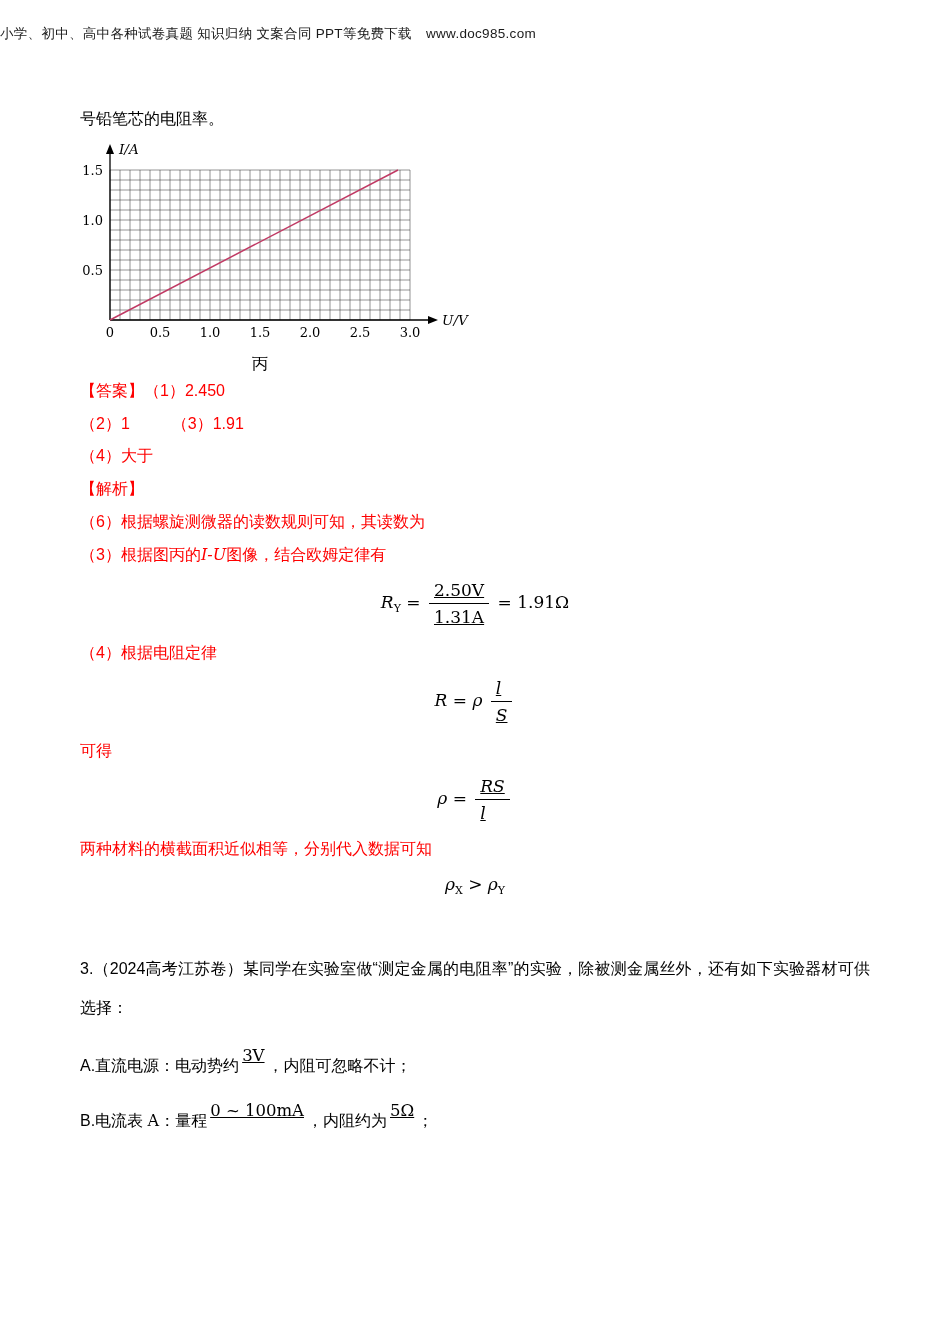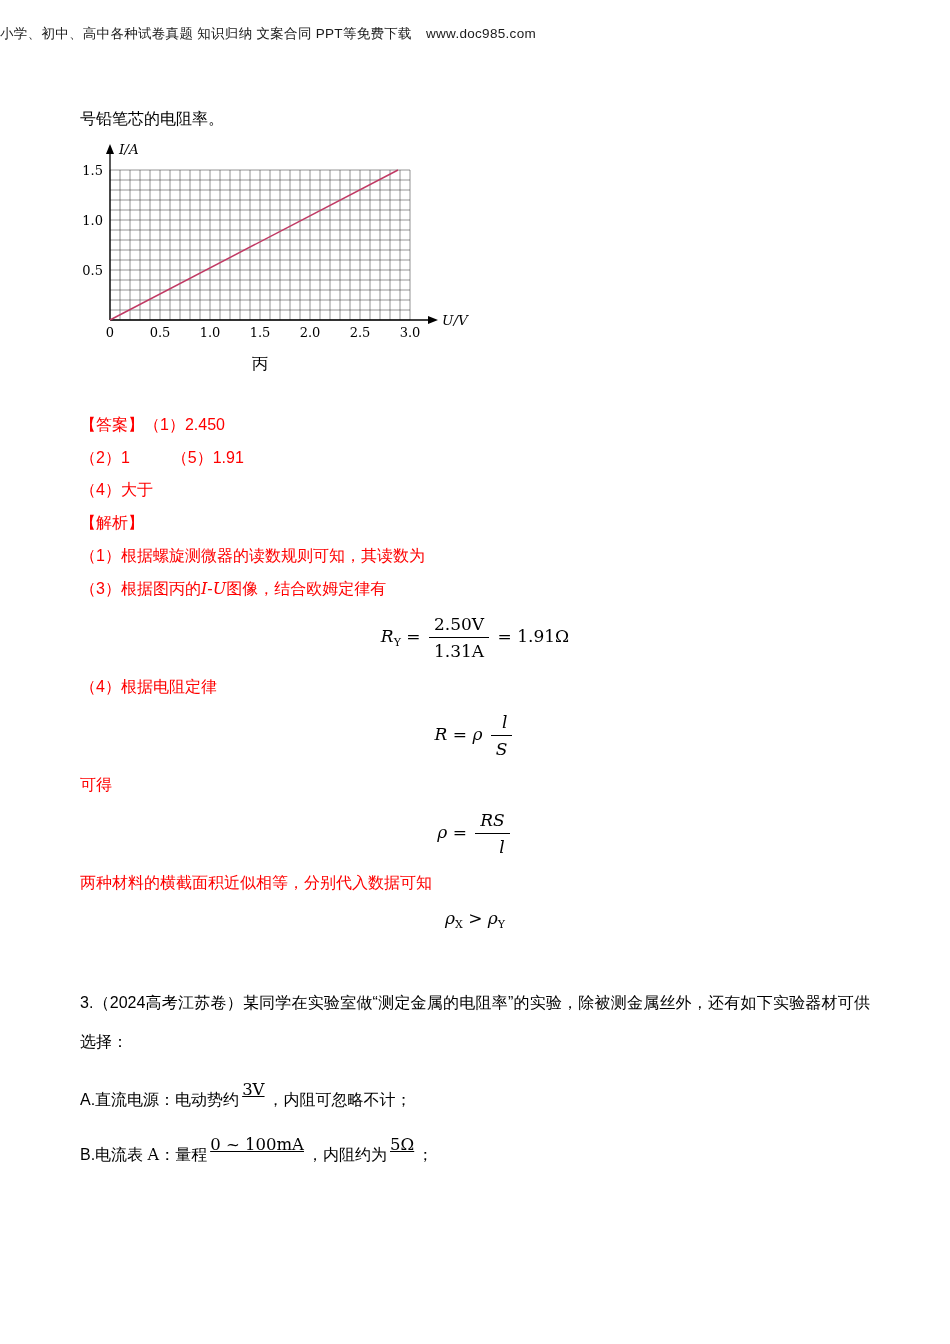--- a/index.html
+++ b/index.html
@@ -27,35 +27,35 @@
   .graph-caption {
     width:360px; text-align:center;
     font-size:16px; margin-top:2px; color:#000;
   }
   svg .grid { stroke:#3d3d3d; stroke-width:0.55; }
   svg .axis { stroke:#000; stroke-width:1.3; }
   svg .arrow { fill:#000; stroke:none; }
   svg .ticklabel { font-family:"DejaVu Serif","Liberation Serif",serif; font-size:13px; fill:#000; }
   svg .axislabel { font-family:"DejaVu Serif","Liberation Serif",serif; font-style:italic; font-size:13.5px; fill:#000; }
   
-  .answer-block { margin-top:34px; }
+  .answer-block { }
   .gap { margin-left:42px; }
   .serif { font-family:"DejaVu Serif","Liberation Serif",serif; }
   .ital { font-style:italic; }
   
   .formula {
     font-family:"DejaVu Serif","Liberation Serif",serif;
     font-size:17px; color:#000;
     text-align:center;
     margin:7px 0 9px;
     line-height:1.3;
   }
   .formula .mvar { font-style:italic; }
   .formula sub { font-size:11px; font-style:normal; }
-  .frac { display:inline-block; vertical-align:middle; text-align:right; margin:0 3px; }
+  .frac { display:inline-block; vertical-align:middle; text-align:left; margin:0 3px;text-decoration:underline; }
   .frac .num { display:block; padding:0 5px 2px; border-bottom:1.2px solid #000; }
   .frac .den { display:block; padding:2px 5px 0; }
   
   .q3 { margin-top:52px; line-height:2.4; }
   .equip-item { margin-top:22px; line-height:2.0; }
   .mraise {
     font-family:"DejaVu Serif","Liberation Serif",serif;
     position:relative; top:-0.58em;
     display:inline-block; padding:0 3px;
     font-size:16.5px;
@@ -139,25 +139,25 @@
         <text class="ticklabel" text-anchor="end" x="23" y="32.5">1.5</text>
         <text class="axislabel" text-anchor="start" x="39" y="12">I/A</text>
         <text class="axislabel" text-anchor="start" x="362" y="183">U/V</text>
         <polyline fill="none" stroke="#c03a64" stroke-width="1.5" points="30,178 318,28"></polyline>
       </svg>
     <figcaption class="graph-caption">丙</figcaption>
   </figure>
 
   <div class="answer-block">
     <p class="para red"><span>【答案】</span><span>（1）2.450</span></p>
-    <p class="para red"><span>（2）1</span><span class="gap">（5）1.91</span></p>
+    <p class="para red"><span>（2）1</span><span class="gap">（3）1.91</span></p>
     <p class="para red"><span>（4）大于</span></p>
     <p class="para red">【解析】</p>
 
-    <p class="para red">（1）根据螺旋测微器的读数规则可知，其读数为</p>
+    <p class="para red">（6）根据螺旋测微器的读数规则可知，其读数为</p>
 
 
 
     <p class="para red"><span>（3）根据图丙的</span><span class="serif ital">I-U</span><span>图像，结合欧姆定律有</span></p>
 
     <div class="formula">
       <span class="mvar">R</span><sub>Y</sub>
       <span>=</span>
       <span class="frac">
         <span class="num">2.50V</span>

